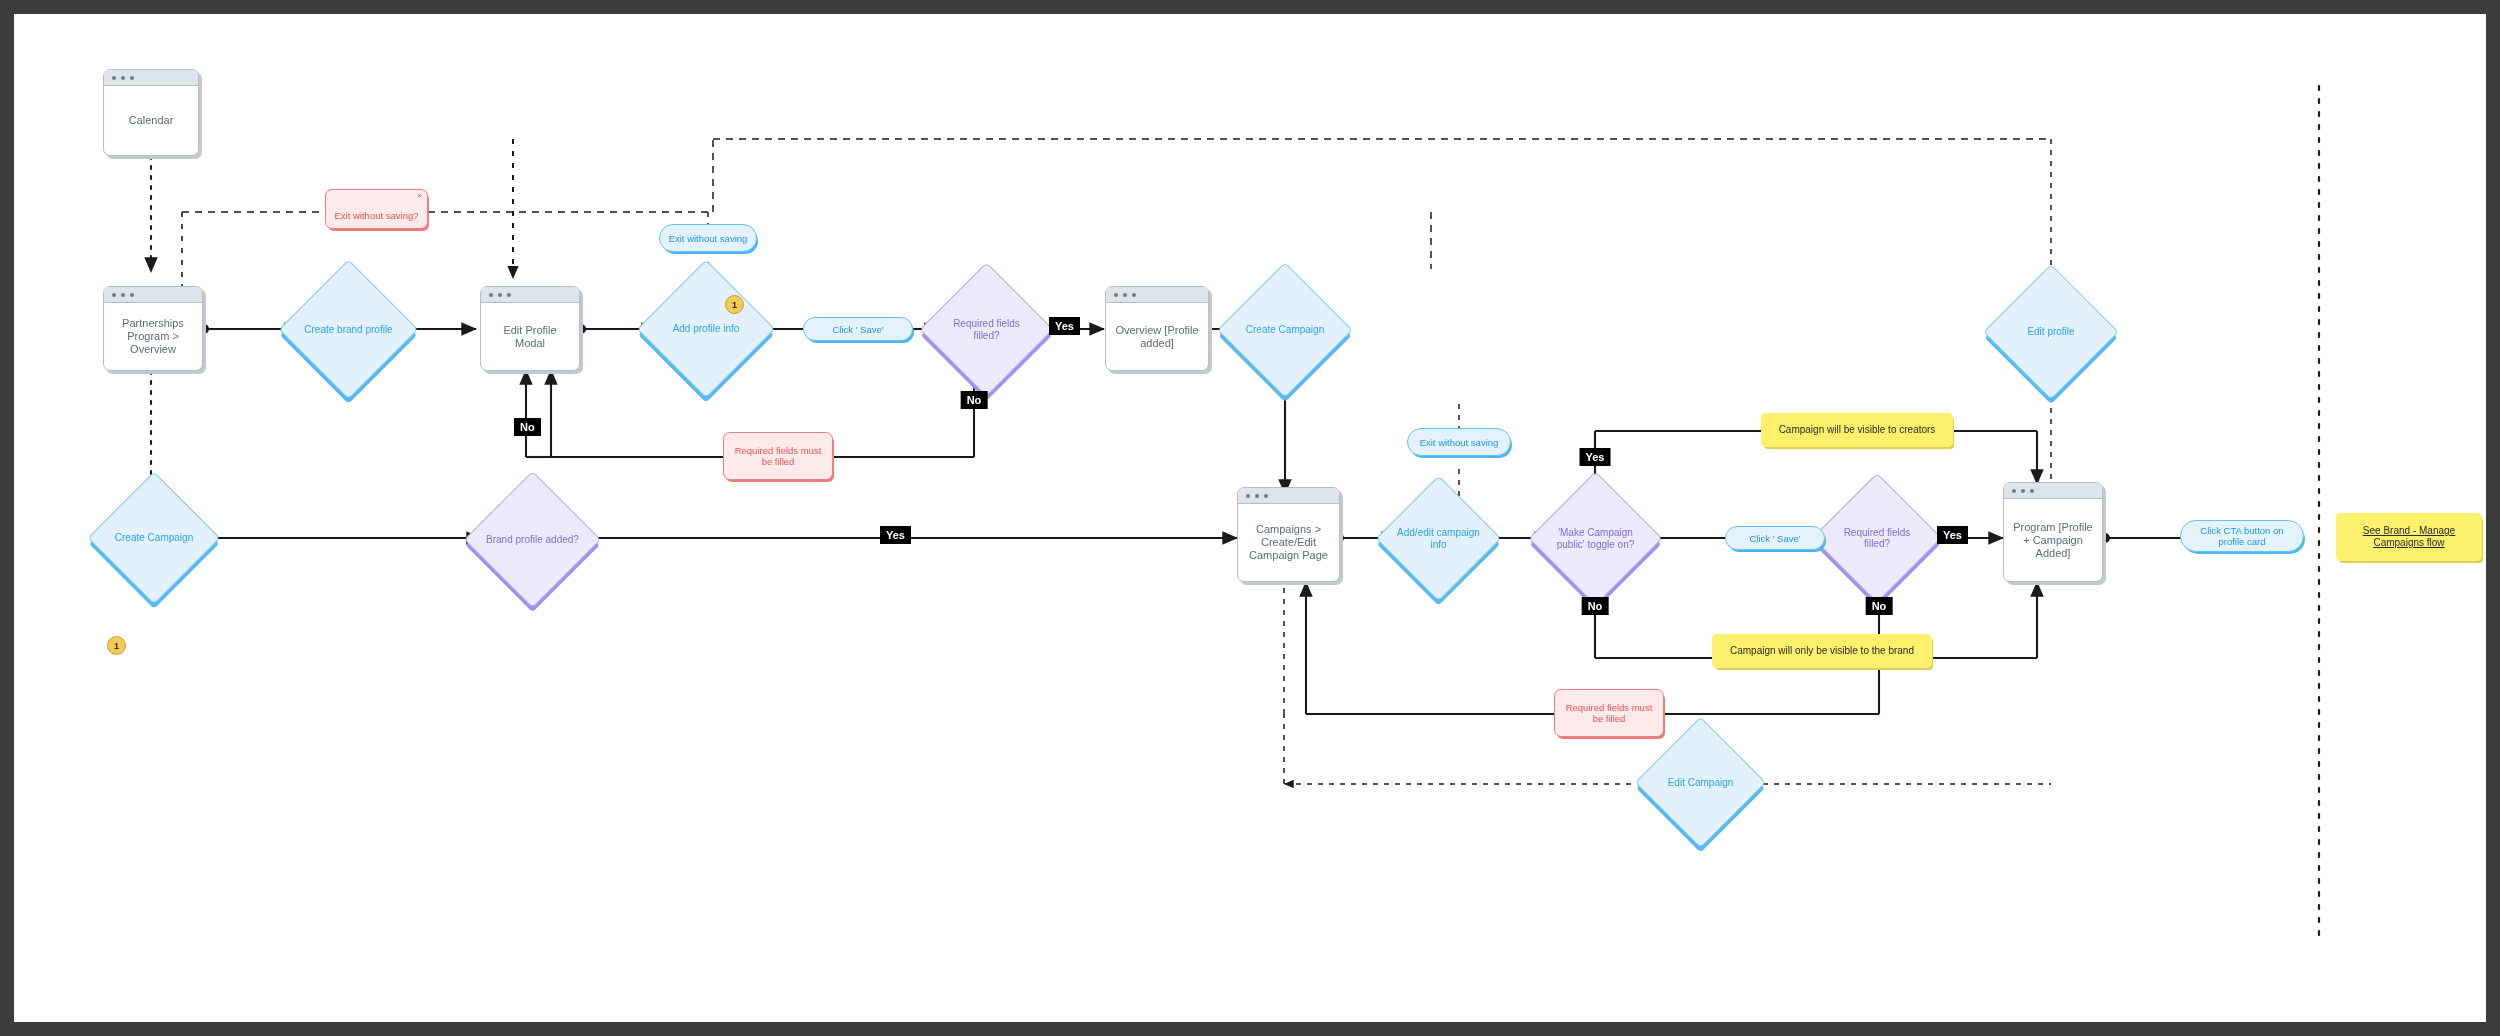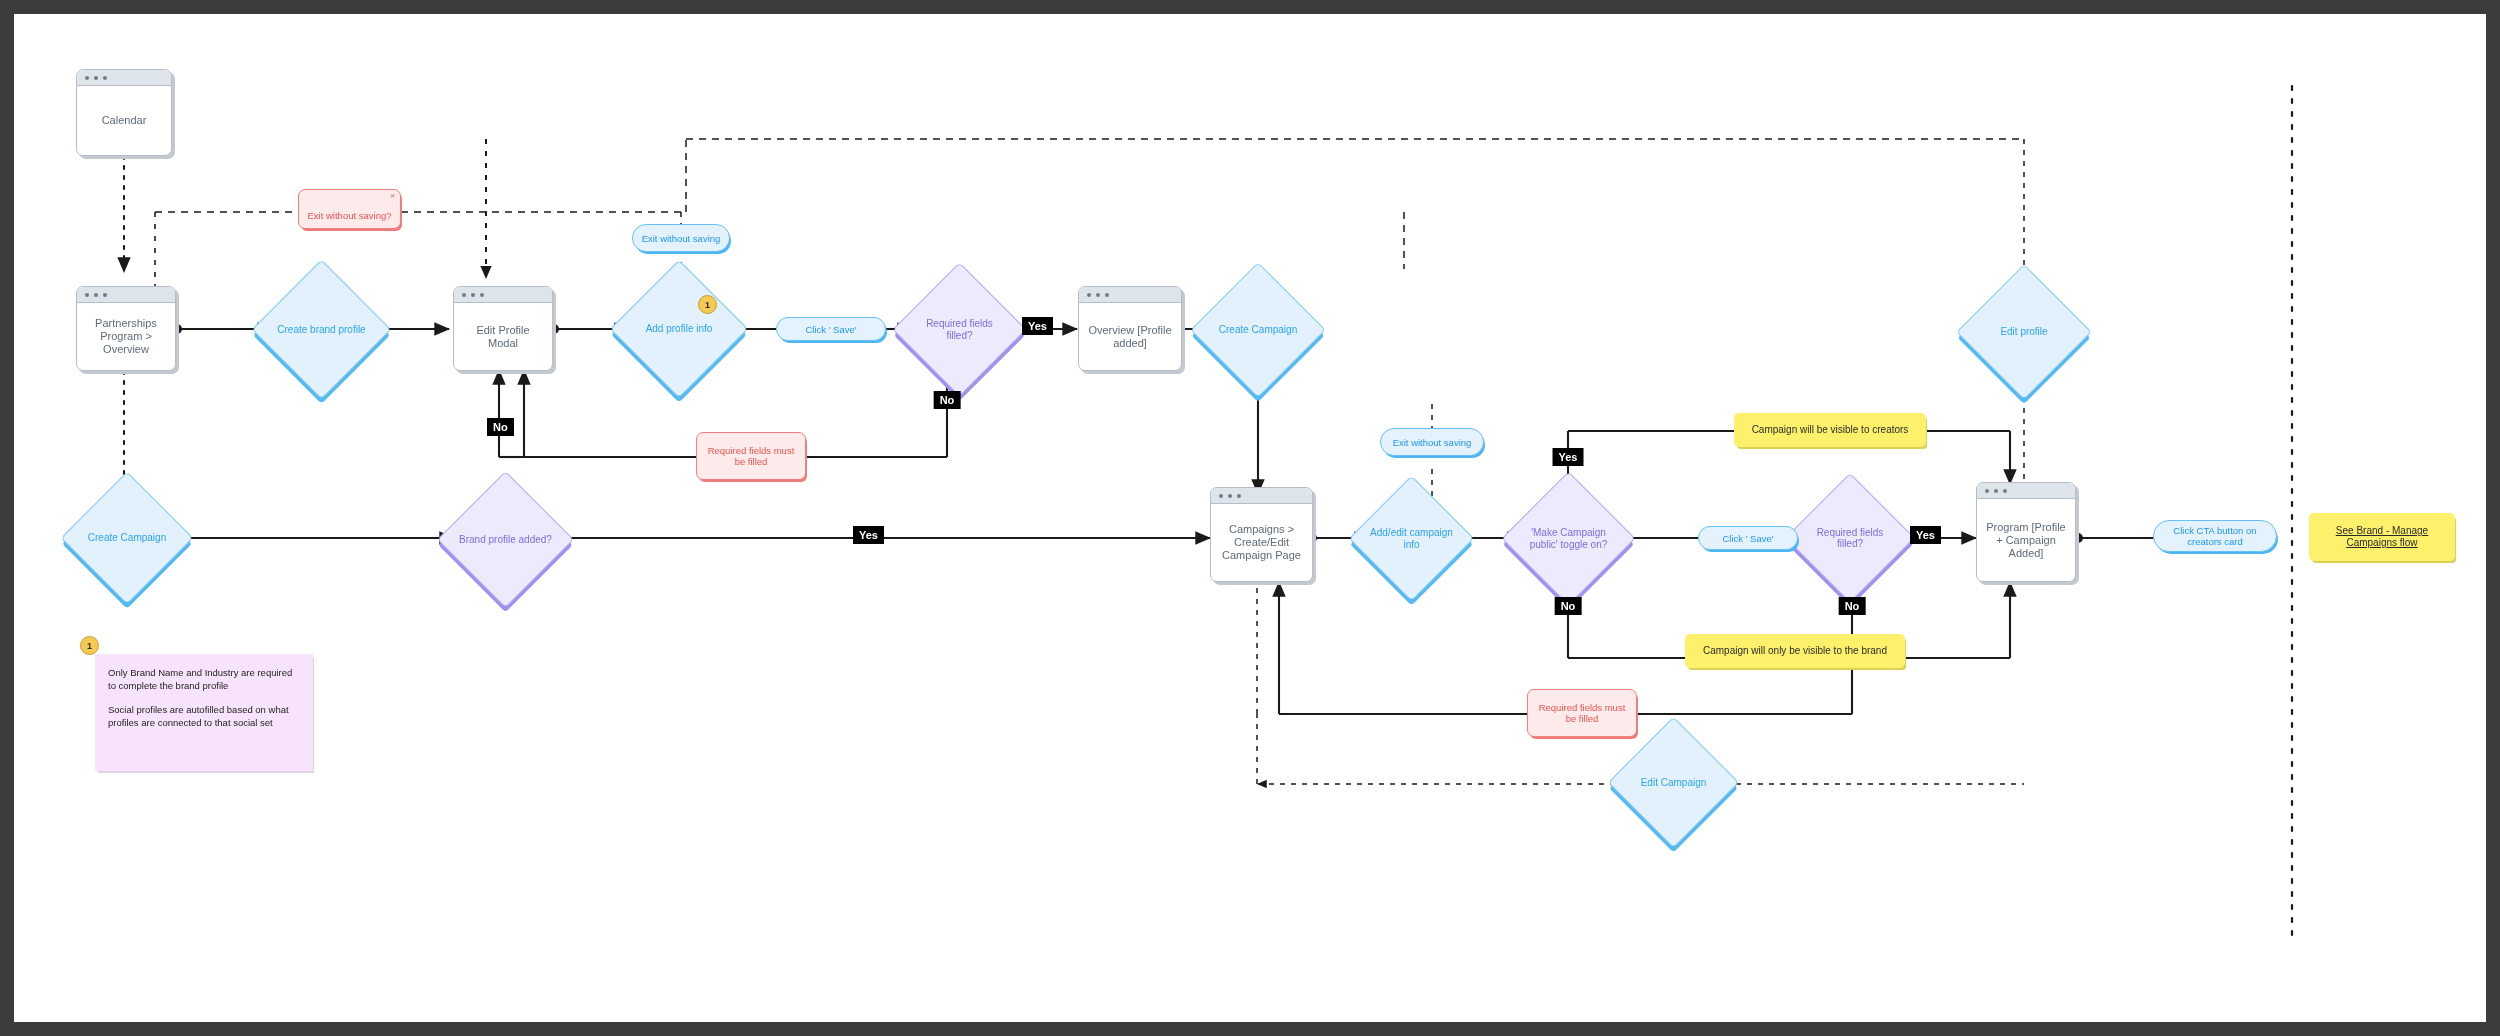--- a/index.html
+++ b/index.html
@@ -1,21 +1,21 @@
 <!DOCTYPE html>
 <html><head>
 <meta charset="utf-8">
 <style>
   html,body{margin:0;padding:0;background:#3a3a3a;}
   body{font-family:"Liberation Sans",sans-serif;}
   #frame{
     position:relative;width:2500px;height:1036px;background:#ffffff;
     box-sizing:border-box;border:14px solid #3c3c3c;overflow:hidden;
   }
-  #canvas{position:absolute;inset:0;background:#fff;}
+  #canvas{position:absolute;inset:0;background:#fff;margin-left:27px;}
   svg.edges{position:absolute;left:0;top:0;width:2500px;height:1036px;pointer-events:none;}
 
   
   .win{
     position:absolute;box-sizing:border-box;background:#fff;
     border:1px solid #b6bfc9;border-radius:7px;
     box-shadow:3px 3px 0 0 #c3c9cf;
     display:flex;flex-direction:column;
   }
   .win .bar{
@@ -343,21 +343,21 @@
 
     <div class="pill" style="left:1366px;top:414px;width:104px;height:28px;">
       <span>Exit without saving</span>
     </div>
 
     <div class="pill" style="left:1684px;top:512px;width:100px;height:24px;">
       <span>Click ' Save'</span>
     </div>
 
     <div class="pill" style="left:2139px;top:506px;width:124px;height:32px;">
-      <span>Click CTA button on creators card</span>
+      <span>Click CTA button on profile card</span>
     </div>
 
     <div class="alert with-x" style="left:284px;top:175px;width:103px;height:40px;">
       <span class="x">×</span>
       <span>Exit without saving?</span>
     </div>
 
     <div class="alert" style="left:682px;top:418px;width:110px;height:48px;">
       <span>Required fields must be filled</span>
     </div>
@@ -372,24 +372,20 @@
 
     <div class="note" style="left:1671px;top:620px;width:220px;height:34px;">
       <span>Campaign will only be visible to the brand</span>
     </div>
 
     <div class="note link" style="left:2295px;top:499px;width:146px;height:48px;">
       <span>See Brand - Manage Campaigns flow</span>
     </div>
 
     <div class="badge" style="left:66px;top:622px;">1</div>
-    <div class="sticky" style="left:81px;top:640px;width:218px;height:117px;">
-      <p>Only Brand Name and Industry are required to complete the brand profile</p>
-      <p>Social profiles are autofilled based on what profiles are connected to that social set</p>
-    </div>
 
     <div class="elbl" style="left:1008px;top:303px;">Yes</div>
     <div class="elbl" style="left:933px;top:377px;transform:translateX(-50%);">No</div>
     <div class="elbl" style="left:473px;top:404px;">No</div>
     <div class="elbl" style="left:839px;top:512px;">Yes</div>
     <div class="elbl" style="left:1554px;top:434px;transform:translateX(-50%);">Yes</div>
     <div class="elbl" style="left:1554px;top:583px;transform:translateX(-50%);">No</div>
     <div class="elbl" style="left:1896px;top:512px;">Yes</div>
     <div class="elbl" style="left:1838px;top:583px;transform:translateX(-50%);">No</div>
 

